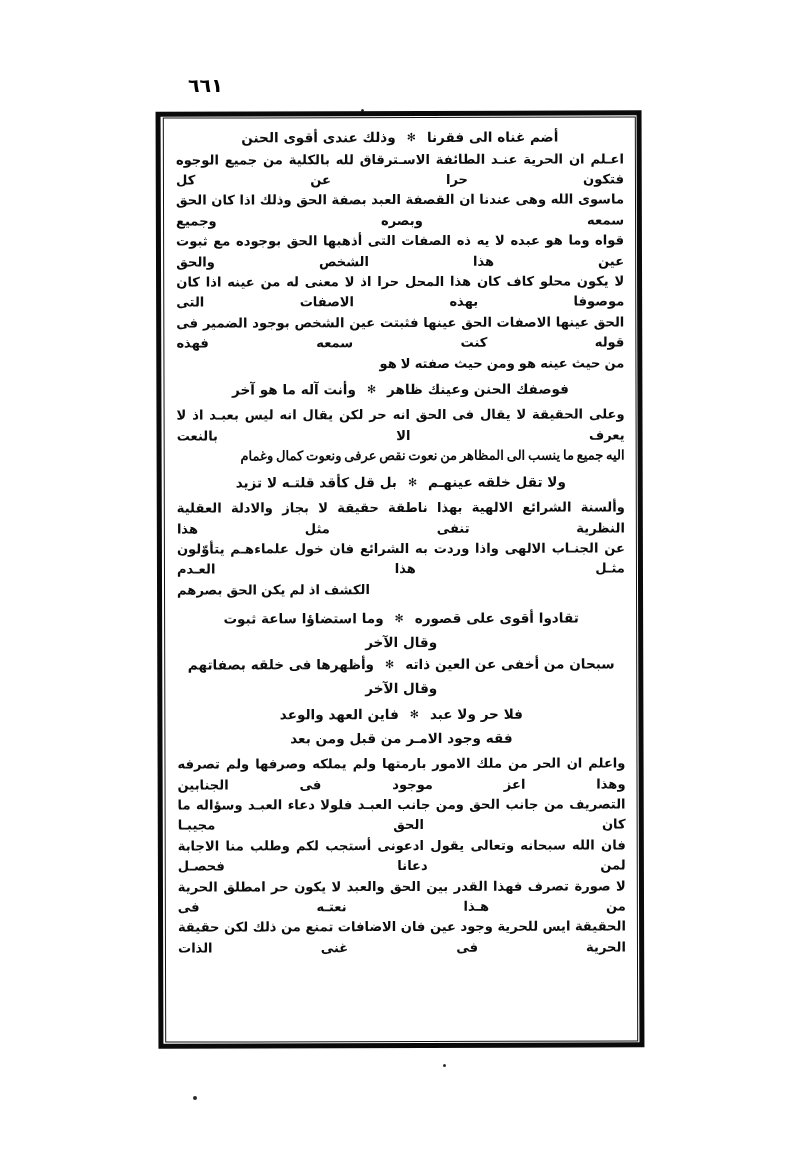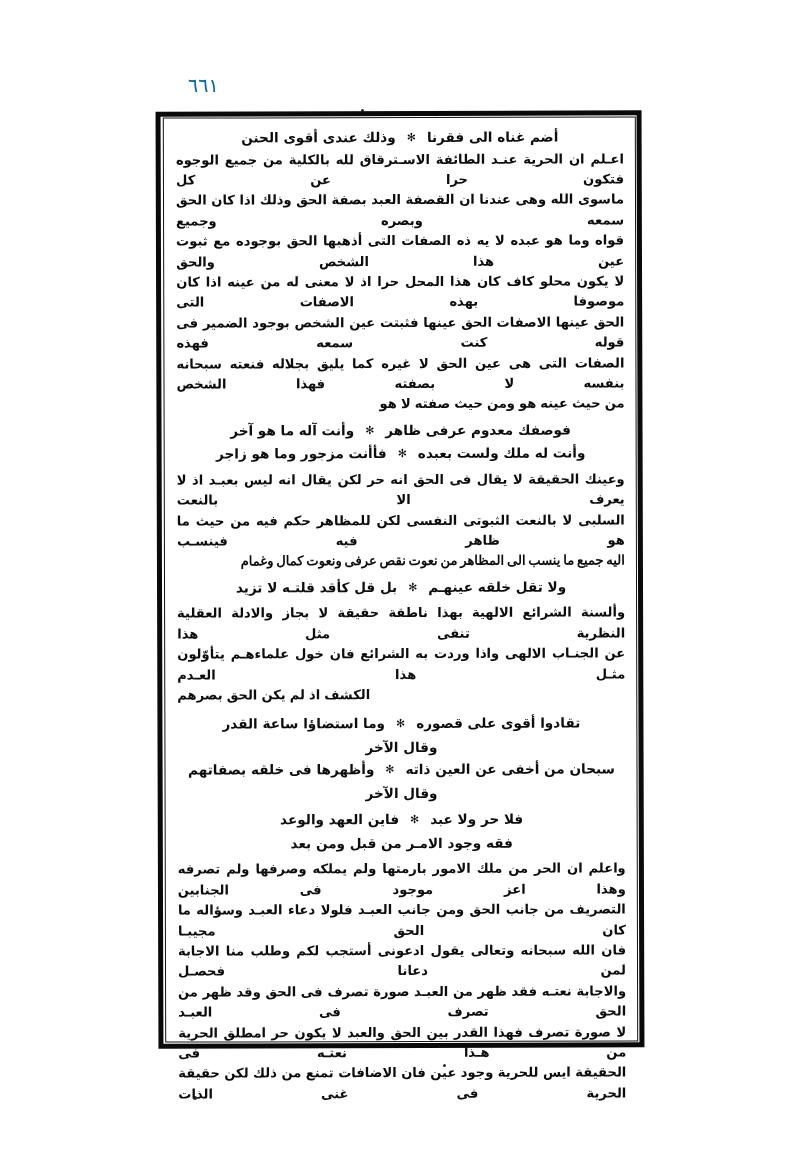--- a/index.html
+++ b/index.html
@@ -14,22 +14,22 @@
     font-family: "DejaVu Sans", sans-serif;
     overflow: hidden;
   }
 
   
   #page-number {
     position: absolute;
     top: 74px;
     left: 188px;
     font-size: 19px;
-    font-weight: 400;
-    color: #0369a1;
+    font-weight: 700;
+    color: #000000;
     letter-spacing: 0.5px;
     font-family: "DejaVu Sans", sans-serif;
   }
 
   
   #frame-outer {
     position: absolute;
     top: 111px;
     left: 157px;
     width: 486px;
@@ -142,54 +142,49 @@
 
   <div class="line verse">
     <span class="hemi">أضم غناه الى فقرنا</span><span class="sep">✻</span><span class="hemi">وذلك عندى أقوى الحنن</span>
   </div>
 
   <div class="line prose">اعـلم ان الحرية عنـد الطائفة الاسـترقاق لله بالكلية من جميع الوجوه فتكون حرا عن كل</div>
   <div class="line prose">ماسوى الله وهى عندنا ان القصفة العبد بصفة الحق وذلك اذا كان الحق سمعه وبصره وجميع</div>
   <div class="line prose">قواه وما هو عبده لا يه ذه الصفات التى أذهبها الحق بوجوده مع ثبوت عين هذا الشخص والحق</div>
   <div class="line prose">لا يكون محلو كاف كان هذا المحل حرا اذ لا معنى له من عينه اذا كان موصوفا بهذه الاصفات التى</div>
   <div class="line prose">الحق عينها الاصفات الحق عينها فثبتت عين الشخص بوجود الضمير فى قوله كنت سمعه فهذه</div>
-  <div class="line prose">الصفات التى هى عين الحق لا غيره كما يليق بجلاله فنعته سبحانه بنفسه لا بصفته فهذا الشخص</div>
   <div class="line prose" style="text-align-last:right;">من حيث عينه هو ومن حيث صفته لا هو</div>
 
   <div class="gap-sm"></div>
 
   <div class="line verse">
-    <span class="hemi">فوصفك معدوم عرفى ظاهر</span><span class="sep">✻</span><span class="hemi">وأنت آله ما هو آخر</span>
-  </div>
-  <div class="line verse">
-    <span class="hemi">وأنت له ملك ولست بعبده</span><span class="sep">✻</span><span class="hemi">فأأنت مزجور وما هو زاجر</span>
-  </div>
-
-  <div class="gap-sm"></div>
-
-  <div class="line prose">وعينك الحقيقة لا يقال فى الحق انه حر لكن يقال انه ليس بعبـد اذ لا يعرف الا بالنعت</div>
-  <div class="line prose">السلبى لا بالنعت الثبوتى النفسى لكن للمظاهر حكم فيه من حيث ما هو ظاهر فيه فينسـب</div>
+    <span class="hemi">فوصفك الحنن وعينك ظاهر</span><span class="sep">✻</span><span class="hemi">وأنت آله ما هو آخر</span>
+  </div>
+
+  <div class="gap-sm"></div>
+
+  <div class="line prose">وعلى الحقيقة لا يقال فى الحق انه حر لكن يقال انه ليس بعبـد اذ لا يعرف الا بالنعت</div>
   <div class="line prose" style="text-align-last:right;font-family:Liberation Serif, serif;">اليه جميع ما ينسب الى المظاهر من نعوت نقص عرفى ونعوت كمال وغمام</div>
 
   <div class="gap-sm"></div>
 
   <div class="line verse">
     <span class="hemi">ولا تقل خلقه عينهـم</span><span class="sep">✻</span><span class="hemi">بل قل كأقد قلتـه لا تزيد</span>
   </div>
 
   <div class="gap-sm"></div>
 
   <div class="line prose">وألسنة الشرائع الالهية بهذا ناطقة حقيقة لا بجاز والادلة العقلية النظرية تنفى مثل هذا</div>
   <div class="line prose">عن الجنـاب الالهى واذا وردت به الشرائع فان خول علماءهـم يتأوّلون مثـل هذا العـدم</div>
   <div class="line prose" style="text-align-last:left;">الكشف اذ لم يكن الحق بصرهم</div>
 
   <div class="gap-md"></div>
 
   <div class="line verse">
-    <span class="hemi">تقادوا أقوى على قصوره</span><span class="sep">✻</span><span class="hemi">وما استضاؤا ساعة القدر</span>
+    <span class="hemi">تقادوا أقوى على قصوره</span><span class="sep">✻</span><span class="hemi">وما استضاؤا ساعة ثبوت</span>
   </div>
 
   <div class="line heading">وقال الآخر</div>
 
   <div class="line verse">
     <span class="hemi">سبحان من أخفى عن العين ذاته</span><span class="sep">✻</span><span class="hemi">وأظهرها فى خلقه بصفاتهم</span>
   </div>
 
   <div class="line heading">وقال الآخر</div>
 
@@ -198,17 +193,16 @@
   <div class="line verse">
     <span class="hemi">فلا حر ولا عبد</span><span class="sep">✻</span><span class="hemi">فاين العهد والوعد</span>
   </div>
   <div class="line verse">فقه وجود الامـر من قبل ومن بعد</div>
 
   <div class="gap-sm"></div>
 
   <div class="line prose">واعلم ان الحر من ملك الامور بارمتها ولم يملكه وصرفها ولم تصرفه وهذا اعز موجود فى الجنابين</div>
   <div class="line prose">التصريف من جانب الحق ومن جانب العبـد فلولا دعاء العبـد وسؤاله ما كان الحق مجيبـا</div>
   <div class="line prose">فان الله سبحانه وتعالى يقول ادعونى أستجب لكم وطلب منا الاجابة لمن دعانا فحصـل</div>
-  <div class="line prose">والاجابة نعتـه فقد ظهر من العبـد صورة تصرف فى الحق وقد ظهر من الحق تصرف فى العبـد</div>
   <div class="line prose">لا صورة تصرف فهذا القدر بين الحق والعبد لا يكون حر امطلق الحرية من هـذا نعتـه فى</div>
   <div class="line prose">الحقيقة ايس للحرية وجود عين فان الاضافات تمنع من ذلك لكن حقيقة الحرية فى غنى الذات</div>
 
 </div>
 
 </body></html>

